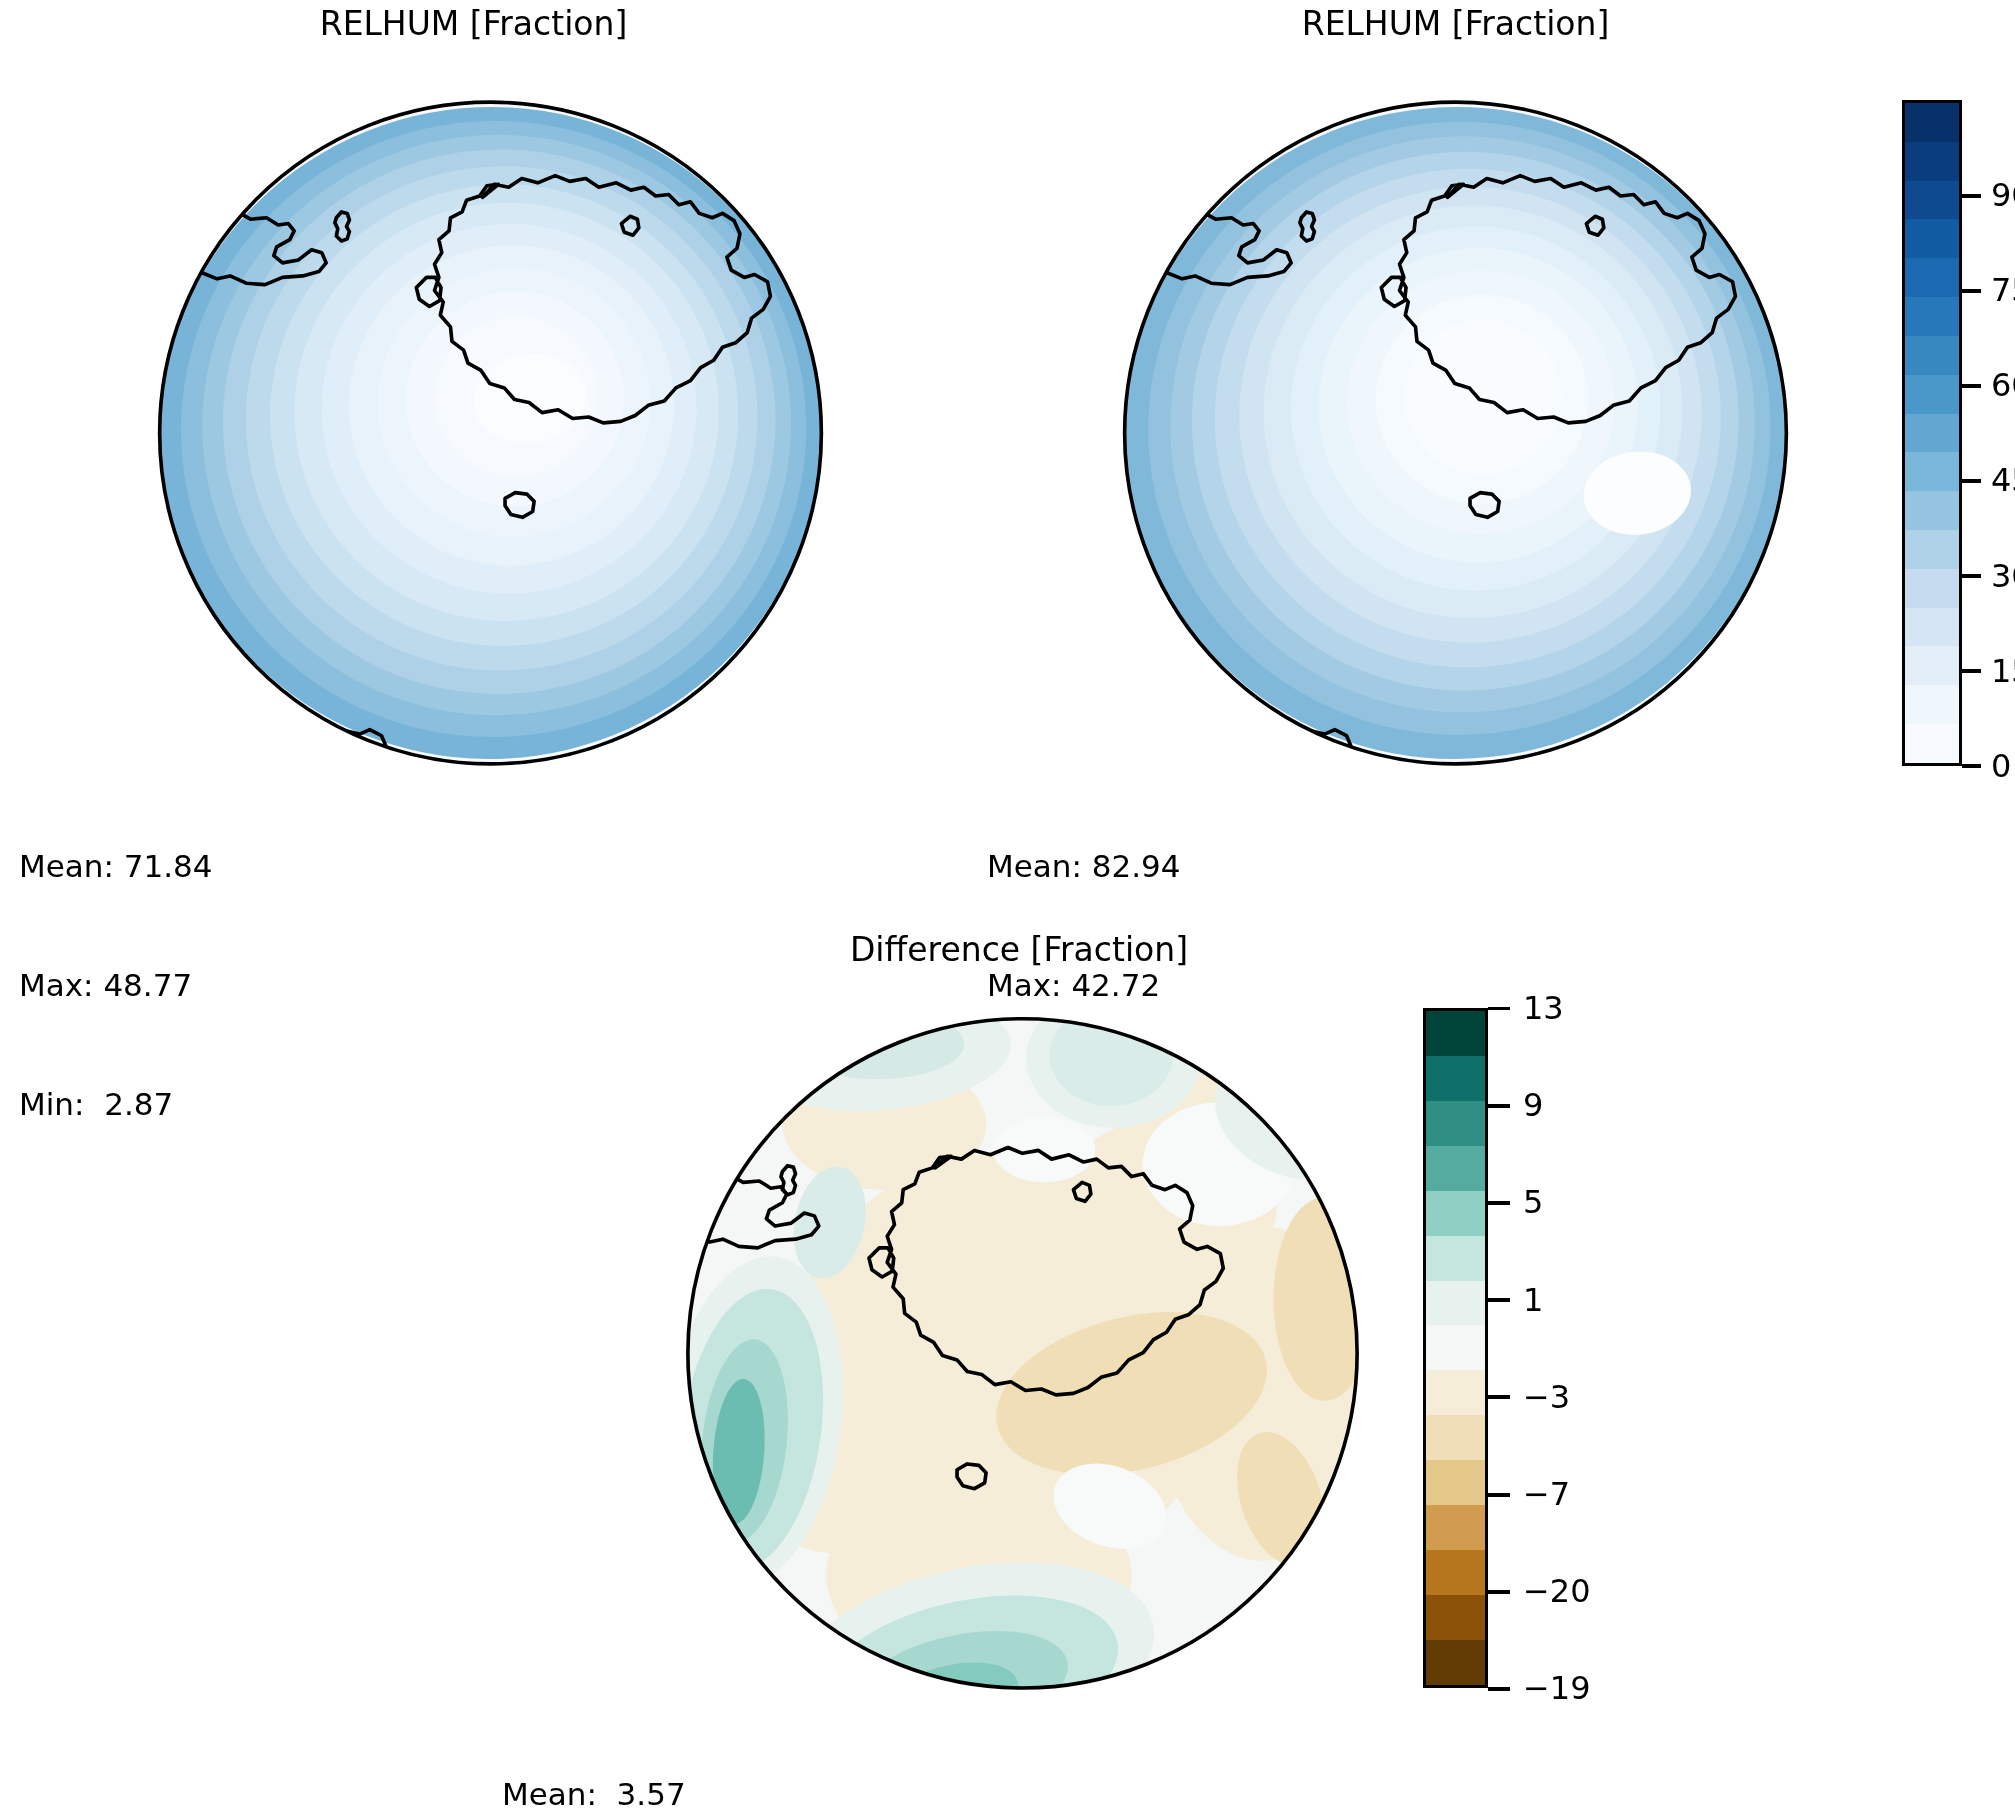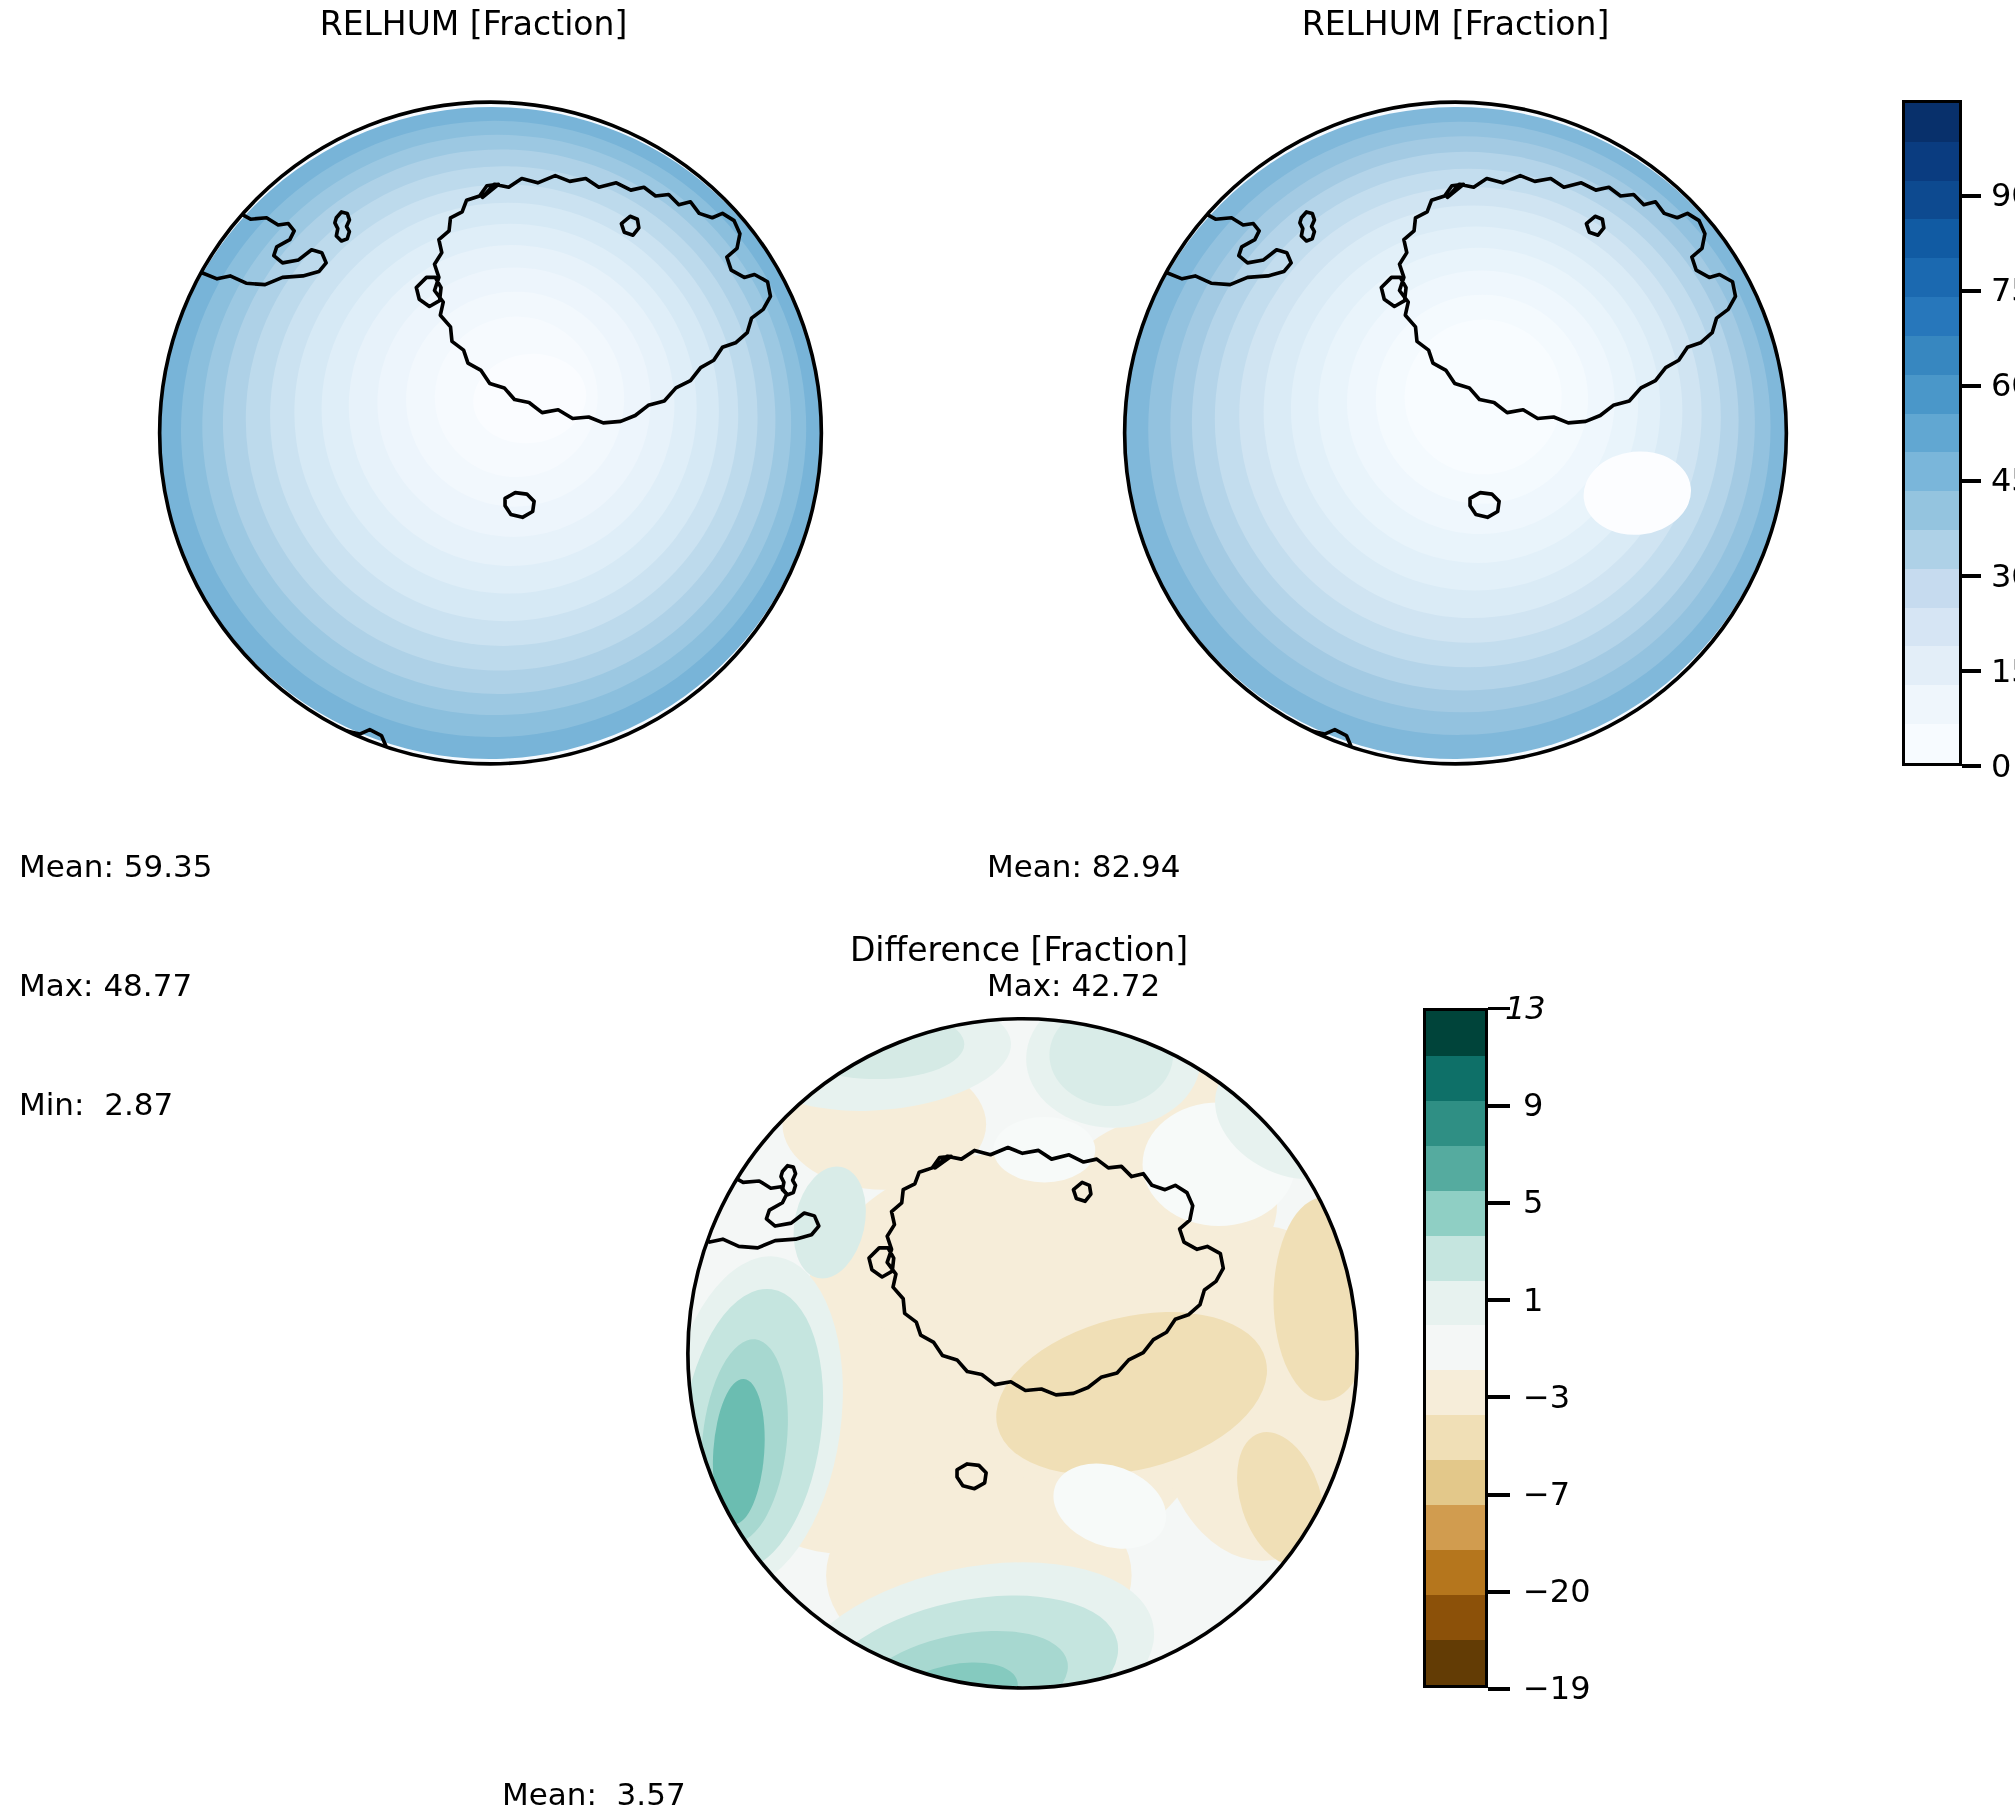--- a/index.html
+++ b/index.html
@@ -72,21 +72,21 @@
                  M372,296 l-14,14 4,16 14,10 14,-8 2,-18 -8,-14 z"></path>
         <path d="M640,222 l12,-10 10,4 2,12 -8,10 -12,-4 -4,-12 z"></path>
         <path d="M480,600 l14,-8 16,2 10,10 -2,14 -14,8 -16,-4 -8,-12 z"></path>
         <path d="M246,930 l16,-10 18,4 14,-6 16,8 6,14 -12,10 -18,2 -20,-6 -16,-4 z"></path>
       </g>
       <circle cx="460" cy="510" r="455" fill="none" stroke="#000" stroke-width="5"></circle>
     </svg>
   </div>
 
   <div class="stats" style="left:19px;top:768px;">
-    <div>Mean: 59.35</div>
+    <div>Mean: 71.84</div>
     <div>Max: 48.77</div>
     <div>Min:  2.87</div>
   </div>
 </div>
 
 <div class="panel">
   <div class="ptitle" style="left:1026px;top:4.4px;width:859px;">RELHUM [Fraction]</div>
 
   <div class="mapwrap" style="left:1121px;top:62px;">
     <svg width="669" height="742" viewBox="0 0 920 1020">
@@ -271,21 +271,21 @@
       <div class="seg" style="height: 6.66667%; background: rgb(246, 237, 217);"></div>
       <div class="seg" style="height: 6.66667%; background: rgb(240, 223, 182);"></div>
       <div class="seg" style="height: 6.66667%; background: rgb(227, 200, 138);"></div>
       <div class="seg" style="height: 6.66667%; background: rgb(209, 156, 79);"></div>
       <div class="seg" style="height: 6.66667%; background: rgb(181, 118, 29);"></div>
       <div class="seg" style="height: 6.66667%; background: rgb(140, 81, 9);"></div>
       <div class="seg" style="height: 6.66667%; background: rgb(99, 60, 5);"></div>
     </div>
   <div class="ticks" id="cb-brbg-ticks" style="left:65px;width:124px;">
       <div class="tk" style="top: -1.5px; left: 0px; width: 22px;"></div>
-      <div class="tl" style="top: 0px; left: 17px; font-style: italic;">13</div>
+      <div class="tl" style="top: 0px; left: 35px;">13</div>
       <div class="tk" style="top: 96px; left: 0px; width: 22px;"></div>
       <div class="tl" style="top: 97px; left: 35px;">9</div>
       <div class="tk" style="top: 193px; left: 0px; width: 22px;"></div>
       <div class="tl" style="top: 194px; left: 35px;">5</div>
       <div class="tk" style="top: 290px; left: 0px; width: 22px;"></div>
       <div class="tl" style="top: 292px; left: 35px;">1</div>
       <div class="tk" style="top: 387px; left: 0px; width: 22px;"></div>
       <div class="tl" style="top: 389px; left: 35px;">−3</div>
       <div class="tk" style="top: 485px; left: 0px; width: 22px;"></div>
       <div class="tl" style="top: 486px; left: 35px;">−7</div>

